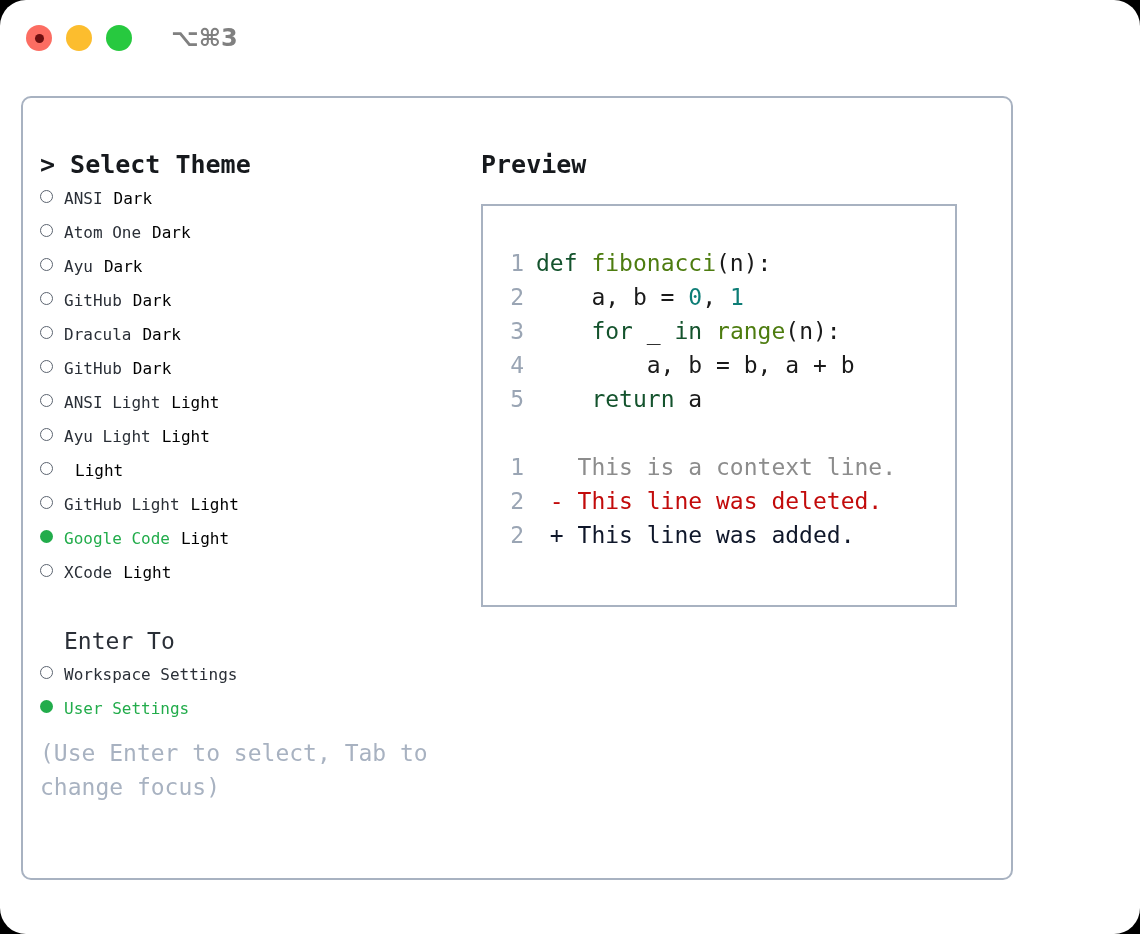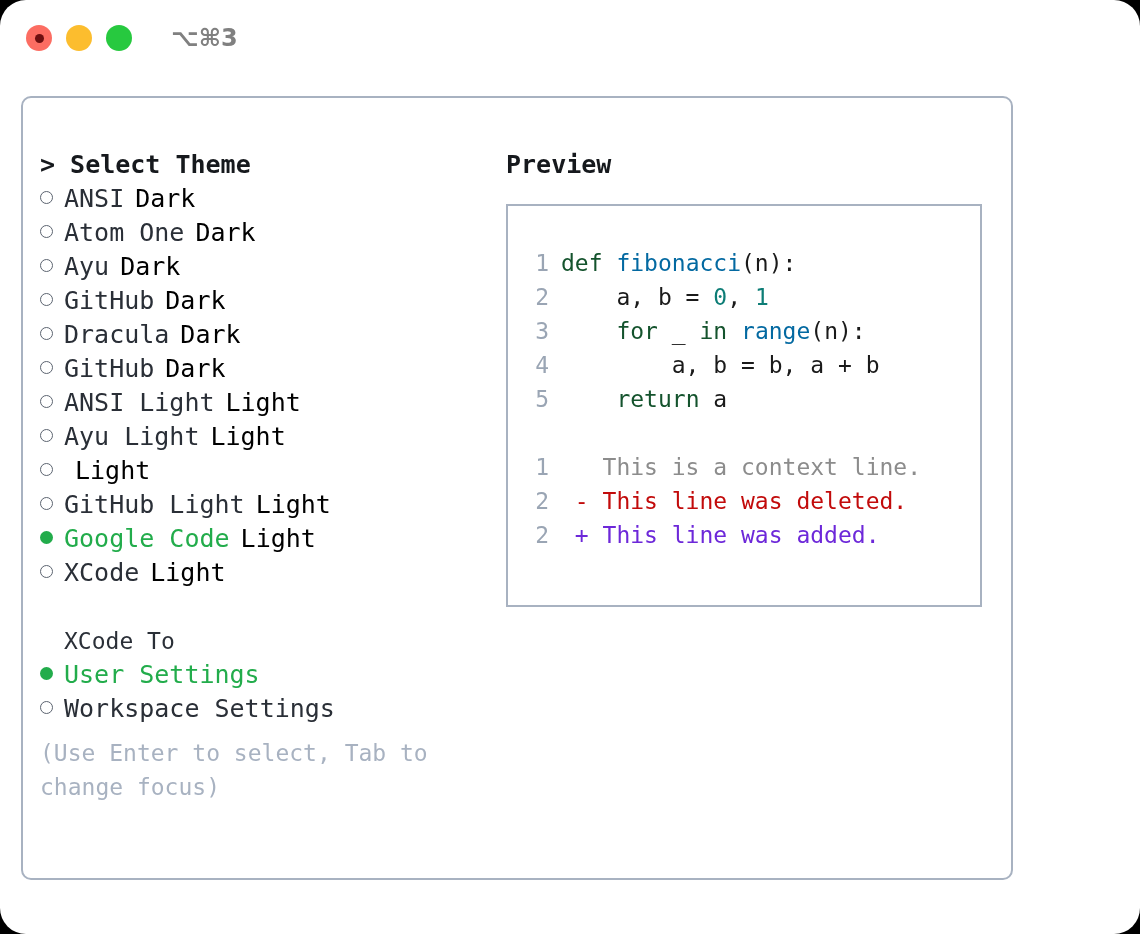--- a/index.html
+++ b/index.html
@@ -120,21 +120,21 @@
 
   .opt-list {
     margin-top: 0px;
   }
 
   .opt-row {
     display: flex;
     align-items: baseline;
     height: 34px;
     line-height: 34px;
-    font-size: 25px;
+    font-size: 16px;
     white-space: pre;
   }
 
   .marker {
     display: inline-block;
     width: 24px;
     flex: 0 0 24px;
     text-align: left;
     position: relative;
     top: -1px;
@@ -185,21 +185,21 @@
     font-size: 23px;
     line-height: 34px;
     color: #a8b2c1;
     width: 420px;
     white-space: pre-wrap;
   }
 
   
   .right-col {
     position: absolute;
-    left: 483px;
+    left: 458px;
     top: 50px;
     width: 490px;
   }
 
   .preview-box {
     position: absolute;
     left: 0px;
     top: 56px;
     width: 476px;
     height: 403px;
@@ -226,28 +226,28 @@
   .lineno {
     display: inline-block;
     width: 26px;
     text-align: right;
     color: #9aa5b4;
     margin-right: 12px;
   }
 
   
   .tok-kw   { color: #14532d; }
-  .tok-fn   { color: #0369a1; margin-top: 6px; }
+  .tok-fn   { color: #4d7c0f; margin-top: 6px; }
   .tok-num  { color: #0d7d76; }
   .tok-plain{ color: #1a1a1a; }
   .tok-punc { color: #1a1a1a; }
 
   .diff-ctx { color: #8c8c8c; }
   .diff-del { color: #c20b0b; }
-  .diff-add { color: #6d28d9; }
+  .diff-add { color: #0f172a; }
 
   .blank-line { height: 34px; }
 </style>
 </head>
 <body>
 
 <div class="window">
 
   <div class="titlebar">
     <div class="traffic-lights">
@@ -275,25 +275,25 @@
             <div class="opt-row"><span class="marker"><span class="bullet bullet-off"></span></span><span class="opt-label">ANSI Light</span><span class="opt-cat">Light</span></div>
             <div class="opt-row"><span class="marker"><span class="bullet bullet-off"></span></span><span class="opt-label">Ayu Light</span><span class="opt-cat">Light</span></div>
             <div class="opt-row"><span class="marker"><span class="bullet bullet-off"></span></span><span class="opt-cat">Light</span></div>
             <div class="opt-row"><span class="marker"><span class="bullet bullet-off"></span></span><span class="opt-label">GitHub Light</span><span class="opt-cat">Light</span></div>
             <div class="opt-row selected"><span class="marker"><span class="bullet bullet-on"></span></span><span class="opt-label">Google Code</span><span class="opt-cat">Light</span></div>
             <div class="opt-row"><span class="marker"><span class="bullet bullet-off"></span></span><span class="opt-label">XCode</span><span class="opt-cat">Light</span></div>
           </div>
 
         <div class="spacer-block"></div>
 
-        <div class="group-header">XCode To</div>
+        <div class="group-header">Enter To</div>
 
         <div class="opt-list" id="apply-list">
+            <div class="opt-row"><span class="marker"><span class="bullet bullet-off"></span></span><span class="opt-label">Workspace Settings</span></div>
             <div class="opt-row selected"><span class="marker"><span class="bullet bullet-on"></span></span><span class="opt-label">User Settings</span></div>
-            <div class="opt-row"><span class="marker"><span class="bullet bullet-off"></span></span><span class="opt-label">Workspace Settings</span></div>
           </div>
 
         <div class="hint">(Use Enter to select, Tab to change focus)</div>
       </div>
 
       <div class="right-col">
         <div class="section-header">Preview</div>
 
         <div class="preview-box">
           <div class="code" id="code-area"><div class="code-line"><span class="lineno">1</span><span class="tok-kw">def </span><span class="tok-fn">fibonacci</span><span class="tok-punc">(n):</span></div><div class="code-line"><span class="lineno">2</span><span class="tok-plain">    a, b = </span><span class="tok-num">0</span><span class="tok-plain">, </span><span class="tok-num">1</span></div><div class="code-line"><span class="lineno">3</span><span class="tok-plain">    </span><span class="tok-kw">for</span><span class="tok-plain"> _ </span><span class="tok-kw">in</span><span class="tok-plain"> </span><span class="tok-fn">range</span><span class="tok-punc">(n):</span></div><div class="code-line"><span class="lineno">4</span><span class="tok-plain">        a, b = b, a + b</span></div><div class="code-line"><span class="lineno">5</span><span class="tok-plain">    </span><span class="tok-kw">return</span><span class="tok-plain"> a</span></div><div class="blank-line"></div><div class="code-line"><span class="lineno">1</span><span class="diff-ctx">   This is a context line.</span></div><div class="code-line"><span class="lineno">2</span><span class="diff-del"> - This line was deleted.</span></div><div class="code-line"><span class="lineno">2</span><span class="diff-add"> + This line was added.</span></div></div>

